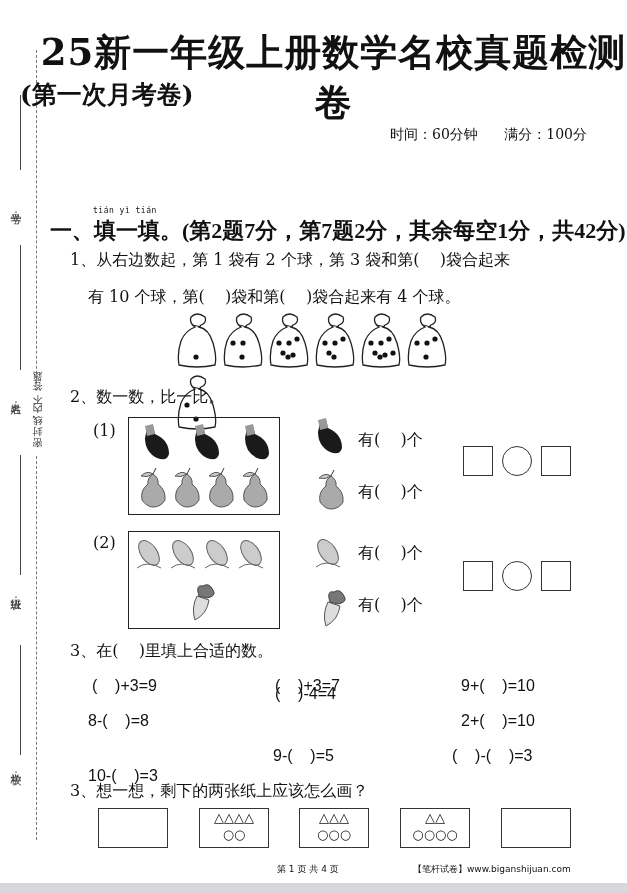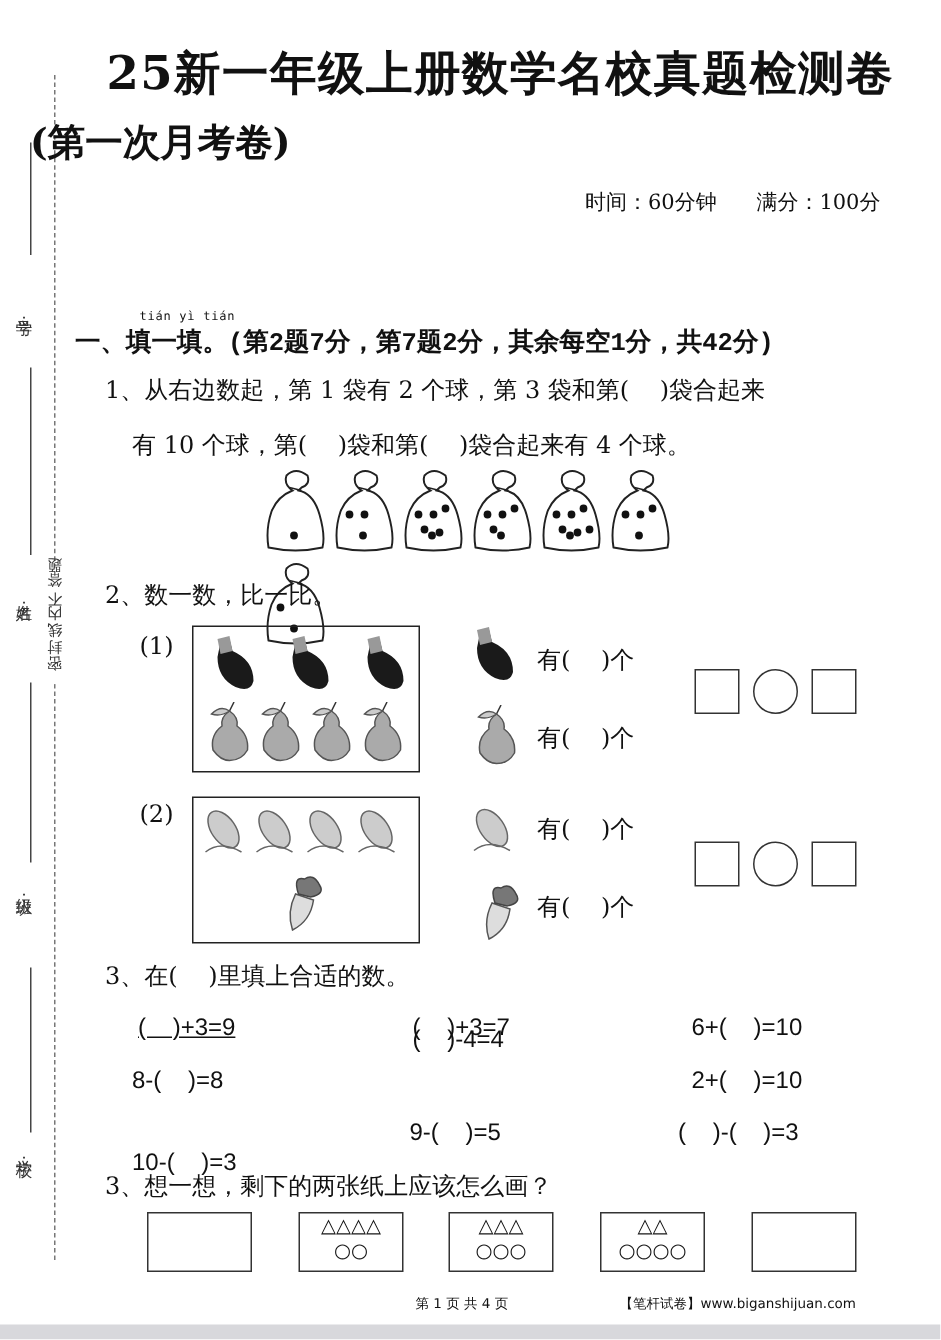--- a/index.html
+++ b/index.html
@@ -1,26 +1,26 @@
 <!DOCTYPE html>
 <html><head>
 <meta charset="utf-8">
 <style>
   html,body{margin:0;padding:0;background:#fff;}
   body{width:627px;height:893px;position:relative;overflow:hidden;font-family:"DejaVu Serif","Liberation Serif",serif;color:#111;}
   .abs{position:absolute;}
-  .title{left:0;width:627px;top:28px;text-align:center;font-size:31px;font-weight:bold;letter-spacing:1px;padding-left:40px;box-sizing:border-box;}
+  .title{left:0;width:627px;top:28px;text-align:center;font-size:37px;font-weight:bold;letter-spacing:1px;padding-left:40px;box-sizing:border-box;}
   .subtitle{left:0;width:627px;top:78px;font-size:25px;font-weight:bold;padding-left:20px;box-sizing:border-box;}
   .meta{right:40px;top:126px;font-size:14px;}
   .meta span{margin-left:22px;}
   table.score{position:absolute;left:55px;top:145px;width:544px;border-collapse:collapse;font-size:15px;}
   table.score td{border:1px solid #222;height:24px;text-align:center;padding:0;}
   table.score td.first{width:54px;}
   table.score td.total{width:98px;}
-  .sec{left:50px;top:216px;font-size:17px;font-weight:bold;font-family:Liberation Mono, monospace;}
+  .sec{left:50px;top:216px;font-size:22px;font-weight:bold;font-family:Liberation Serif, serif;}
   .pinyin{left:93px;top:206px;font-size:8px;font-family:"DejaVu Sans Mono",monospace;letter-spacing:0.5px;}
   .q{font-size:16px;}
   .bags{left:175px;top:313px;width:320px;height:60px;}
   .bag{display:inline-block;width:43px;height:58px;margin-right:3px;position:relative;}
   .frame{border:1.5px solid #222;}
   .sq{display:inline-block;width:28px;height:28px;border:1.3px solid #333;vertical-align:middle;}
   .ci{display:inline-block;width:28px;height:28px;border:1.3px solid #333;border-radius:50%;vertical-align:middle;margin:0 9px;}
   .eq{font-family:"Liberation Sans","DejaVu Sans",sans-serif;font-size:16px;}
   .card{border:1.3px solid #333;width:70px;height:40px;box-sizing:border-box;text-align:center;font-size:13px;line-height:17px;}
   .footer{font-family:"DejaVu Sans",sans-serif;font-size:9px;}
@@ -199,23 +199,23 @@
 <span class="abs" style="left:318px;top:588px;"><svg width="30" height="40">
       <path d="M10 14 Q4 26 8 38 Q20 32 22 18Z" fill="#ddd" stroke="#555"></path>
       <path d="M12 14 Q8 2 16 4 Q22 0 26 8 Q30 14 20 16Z" fill="#777" stroke="#444"></path>
     </svg></span>
 <div class="abs q" style="left:358px;top:595px;white-space:pre;">有(    )个</div>
 <div class="abs" style="left:463px;top:561px;">
   <span class="sq"></span><span class="ci"></span><span class="sq"></span>
 </div>
 
 <div class="abs q" style="left:70px;top:641px;white-space:pre;text-align:right;">3、在(    )里填上合适的数。</div>
-<div class="abs eq" style="left:92px;top:677px;white-space:pre;text-decoration:underline;">(    )+3=9</div>
+<div class="abs eq" style="left:92px;top:677px;white-space:pre;">(    )+3=9</div>
 <div class="abs eq" style="left:275px;top:677px;white-space:pre;">(    )+3=7</div>
-<div class="abs eq" style="left:461px;top:677px;white-space:pre;">6+(    )=10</div>
+<div class="abs eq" style="left:461px;top:677px;white-space:pre;">9+(    )=10</div>
 <div class="abs eq" style="left:88px;top:712px;white-space:pre;">8-(    )=8</div>
 <div class="abs eq" style="left:275px;top:668px;white-space:pre;margin-top:17px;">(    )-4=4</div>
 <div class="abs eq" style="left:461px;top:712px;white-space:pre;">2+(    )=10</div>
 <div class="abs eq" style="left:88px;top:747px;white-space:pre;margin-top:20px;">10-(    )=3</div>
 <div class="abs eq" style="left:273px;top:747px;white-space:pre;">9-(    )=5</div>
 <div class="abs eq" style="left:452px;top:747px;white-space:pre;">(    )-(    )=3</div>
 
 <div class="abs q" style="left:70px;top:781px;">3、想一想，剩下的两张纸上应该怎么画？</div>
 <div class="abs card" style="left:98px;top:808px;"></div>
 <div class="abs card" style="left:199px;top:808px;">

